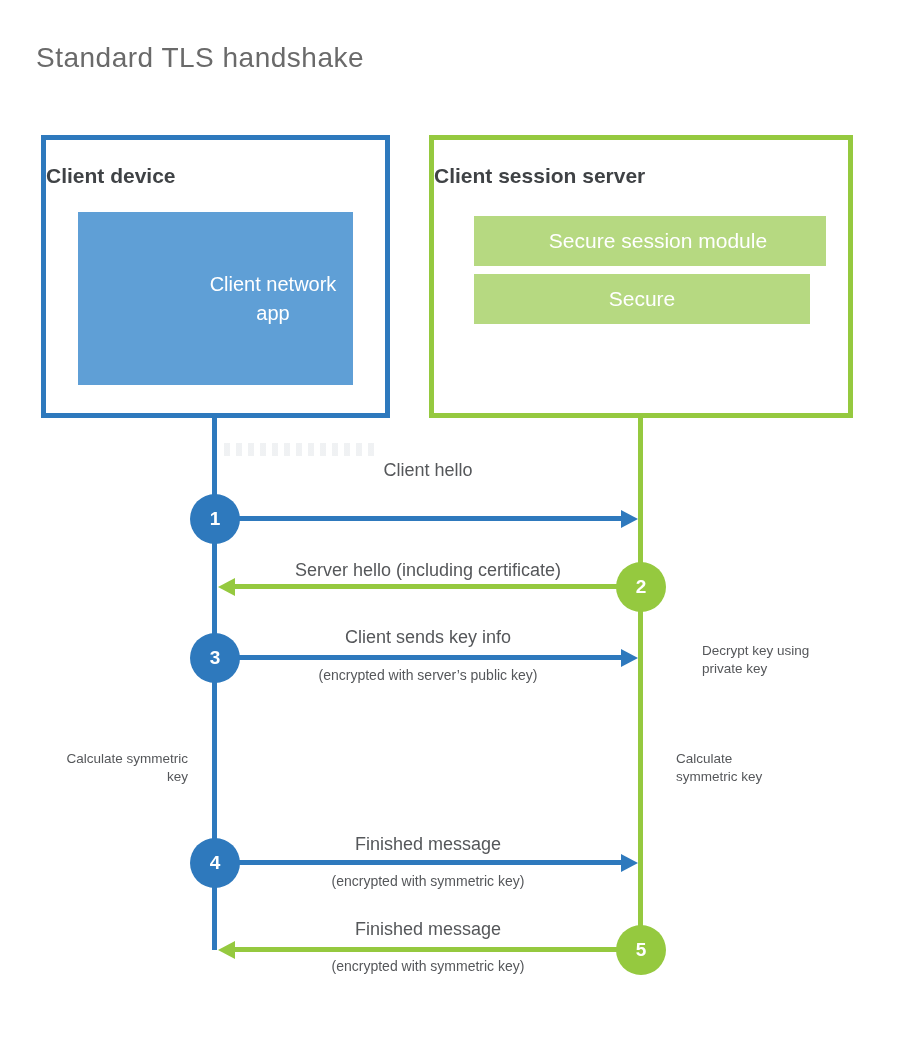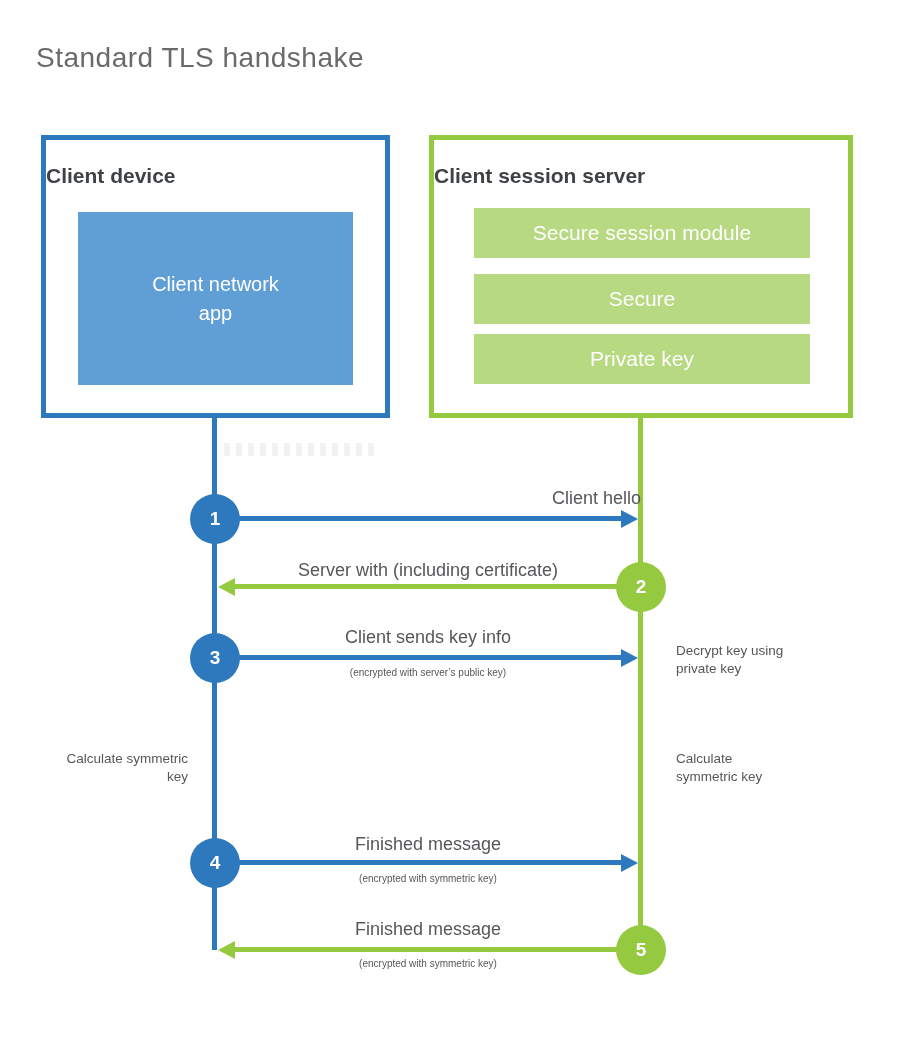--- a/index.html
+++ b/index.html
@@ -14,28 +14,28 @@
   
   .entity-box{box-sizing:border-box;width:349px;height:283px;background:#fff;}
   .client-box{left:41px;top:123px;border:5px solid #2e79bd;}
   .server-box{left:429px;top:123px;width:424px;border:5px solid #95c93f;}
   .entity-heading{
     position:absolute;left:0;top:24px;width:100%;text-align:left;
     font-size:21px;font-weight:bold;color:#3f4245;
   }
   .app-box{
     position:absolute;left:32px;top:72px;width:275px;height:173px;background:#5f9fd6;
-    display:flex;align-items:center;justify-content:center;
+    display:flex;align-items:center;justify-content:flex-end;
   }
   .app-box span{color:#fff;font-size:20px;text-align:center;max-width:160px;line-height:1.45;}
   .module-box{
     position:absolute;left:40px;width:336px;height:50px;background:#b6d981;
     color:#fff;font-size:21px;text-align:center;line-height:50px;
   }
-  .module-0{top:68px;} .module-1{top:134px;} .module-2{top:194px;}
+  .module-0{top:76px;padding-left:16px;} .module-1{top:134px;} .module-2{top:194px;}
   
   .vline{width:5px;top:404px;height:534px;}
   .vline-blue{left:212px;background:#2e79bd;}
   .vline-green{left:638px;background:#95c93f;}
   .ghost-dashes{
     left:224px;top:431px;width:156px;height:13px;opacity:.9;
     background:repeating-linear-gradient(90deg,#eef0f2 0px,#eef0f2 6px,#ffffff 6px,#ffffff 12px);
   }
   
   .step-circle{
@@ -47,21 +47,21 @@
   .arrow-line{height:5px;width:404px;}
   .line-blue{background:#2e79bd;}
   .line-green{background:#95c93f;}
   .head{width:0;height:0;border-top:9px solid transparent;border-bottom:9px solid transparent;}
   .head-right{border-left:17px solid #2e79bd;}
   .head-left{border-right:17px solid #95c93f;}
   .msg-label{
     left:215px;width:426px;text-align:center;font-size:18px;color:#55575a;
   }
   .msg-sub{
-    left:215px;width:426px;text-align:center;font-size:10px;color:#55575a;
+    left:215px;width:426px;text-align:center;font-size:14px;color:#55575a;
   }
   .side-note{font-size:13.5px;color:#55575a;line-height:1.32;}
 </style>
 </head>
 <body>
 
 <div class="stage">
 
   <div class="abs page-title">Standard TLS handshake</div>
 
@@ -69,45 +69,44 @@
     <div class="entity-heading">Client device</div>
     <div class="app-box">
       <span>Client network app</span>
     </div>
   </div>
 
   <div class="abs entity-box server-box">
     <div class="entity-heading">Client session server</div>
     <div class="module-box module-0">Secure session module</div>
     <div class="module-box module-1">Secure</div>
-    <div class="module-box module-2">Private key</div>
   </div>
 
   <div class="abs ghost-dashes"></div>
 
   <div class="abs vline vline-blue"></div>
   <div class="abs vline vline-green"></div>
 
-  <div class="abs msg-label" style="top:476px;text-align:right;">Client hello</div>
+  <div class="abs msg-label" style="top:448px;">Client hello</div>
   <div class="abs arrow-line line-blue" style="left:217px;top:504px;"></div>
   <div class="abs head head-right" style="left:621px;top:498px;"></div>
   <div class="abs step-circle circle-blue" style="left:190px;top:482px;">1</div>
 
-  <div class="abs msg-label" style="top:548px;">Server with (including certificate)</div>
+  <div class="abs msg-label" style="top:548px;">Server hello (including certificate)</div>
   <div class="abs arrow-line line-green" style="left:235px;top:572px;"></div>
   <div class="abs head head-left" style="left:218px;top:566px;"></div>
   <div class="abs step-circle circle-green" style="left:616px;top:550px;">2</div>
 
   <div class="abs msg-label" style="top:615px;">Client sends key info</div>
   <div class="abs arrow-line line-blue" style="left:217px;top:643px;"></div>
   <div class="abs head head-right" style="left:621px;top:637px;"></div>
   <div class="abs step-circle circle-blue" style="left:190px;top:621px;">3</div>
   <div class="abs msg-sub" style="top:655px;">(encrypted with server’s public key)</div>
 
-  <div class="abs side-note" style="left:676px;top:630px;width:145px;">Decrypt key using private key</div>
+  <div class="abs side-note" style="left:702px;top:630px;width:145px;">Decrypt key using private key</div>
   <div class="abs side-note" style="left:60px;top:738px;width:128px;text-align:right;">Calculate symmetric key</div>
   <div class="abs side-note" style="left:676px;top:738px;width:120px;">Calculate symmetric key</div>
 
   <div class="abs msg-label" style="top:822px;">Finished message</div>
   <div class="abs arrow-line line-blue" style="left:217px;top:848px;"></div>
   <div class="abs head head-right" style="left:621px;top:842px;"></div>
   <div class="abs step-circle circle-blue" style="left:190px;top:826px;">4</div>
   <div class="abs msg-sub" style="top:861px;">(encrypted with symmetric key)</div>
 
   <div class="abs msg-label" style="top:907px;">Finished message</div>

